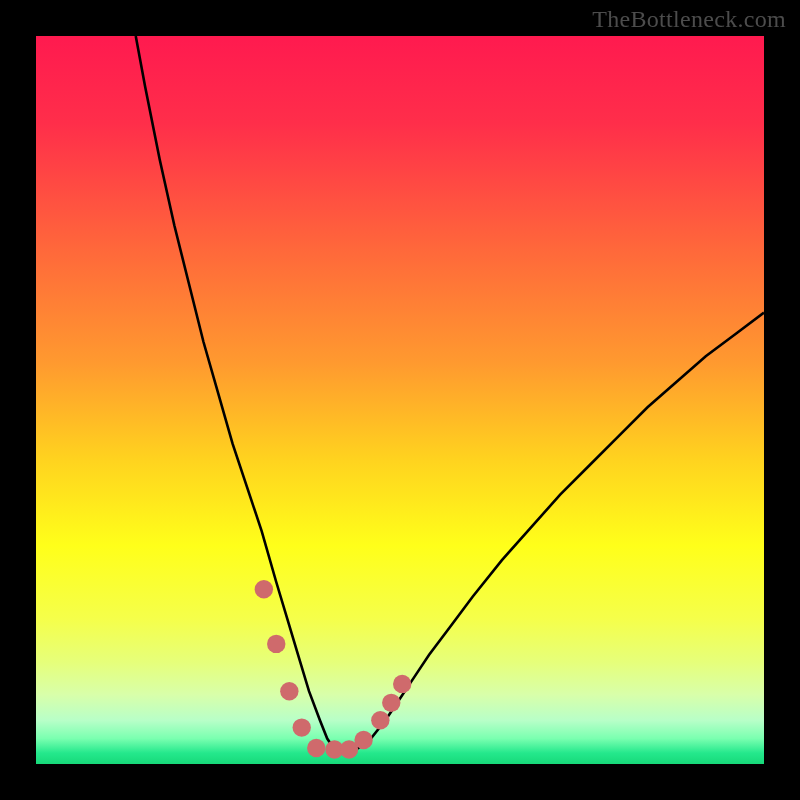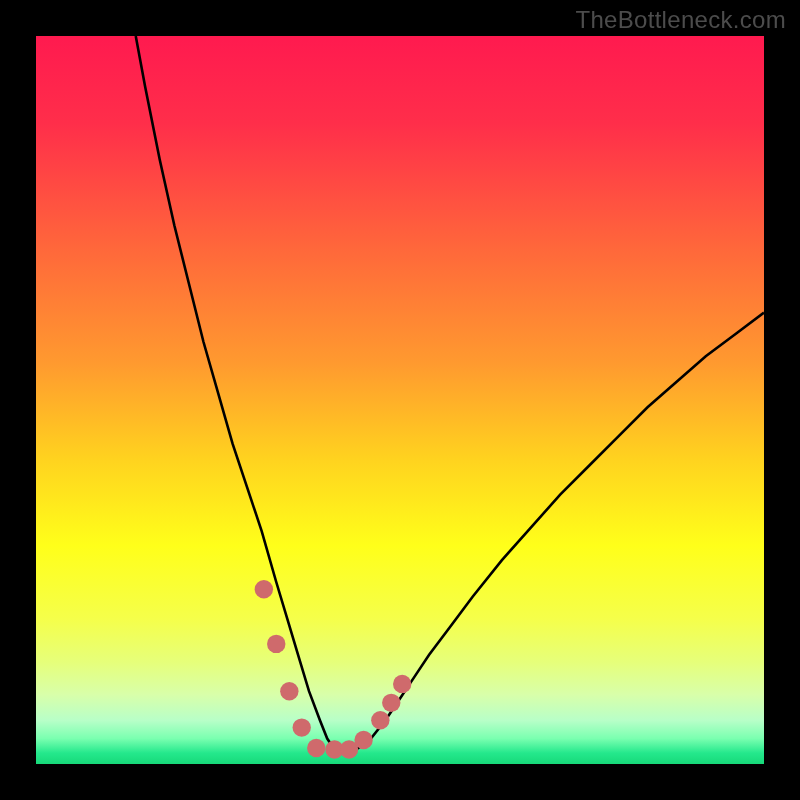--- a/index.html
+++ b/index.html
@@ -26,20 +26,21 @@
     overflow: hidden;
   }
   .watermark {
     position: absolute;
     top: 6px;
     right: 14px;
     color: #4c4c4c;
     font-size: 24px;
     font-weight: 500;
     letter-spacing: 0.3px;
+    font-family: Liberation Serif, serif;
   }
   svg {
     position: absolute;
     inset: 0;
   }
 </style>
 </head>
 <body>
 
 <div class="stage">

